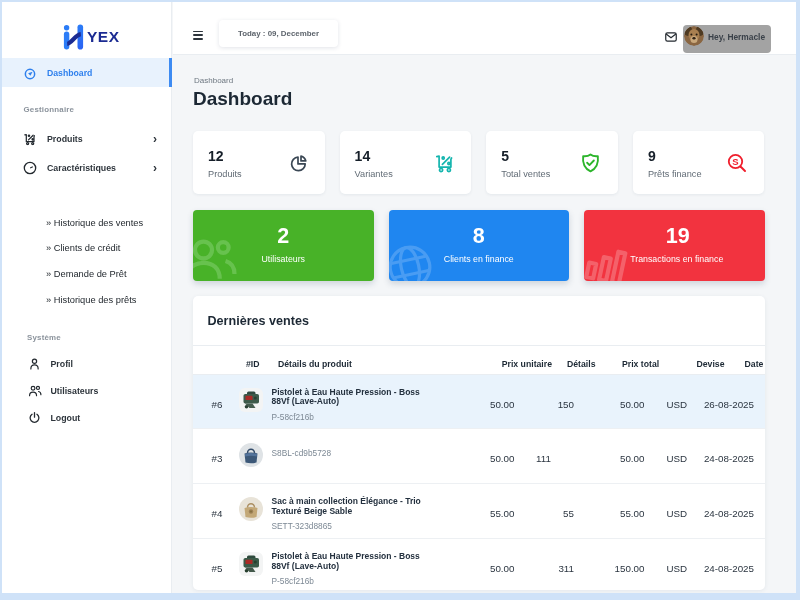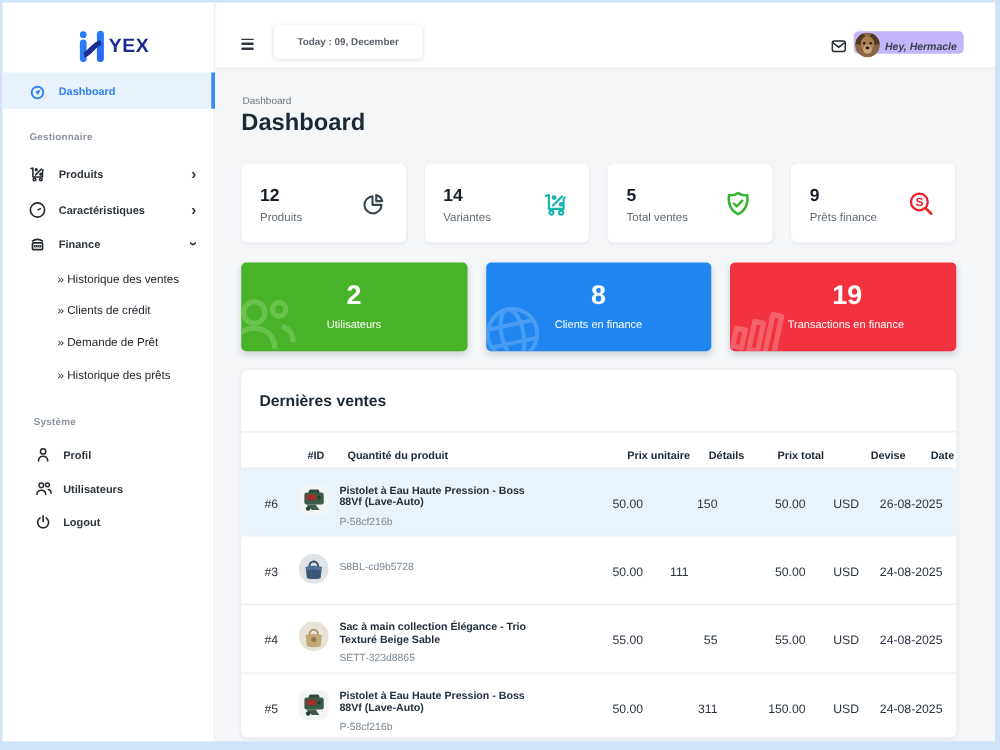--- a/index.html
+++ b/index.html
@@ -21,21 +21,21 @@
 .subitem { position:absolute; left:44px; font-size:9.3px; font-weight:400; color:#23292f; }
 .navitem.sys svg { left:26px; }
 .navitem.sys .lbl { left:48.5px; }
 
 
 .header { position:absolute; left:171px; top:0; right:0; height:53px; background:#fff; border-bottom:1px solid #e9edf1; }
 .burger { position:absolute; left:20px; top:28.5px; width:10px; height:10px; }
 .burger div { height:1.8px; background:#2e353c; margin-bottom:2.1px; border-radius:1px;}
 .todaybtn { position:absolute; left:46px; top:18px; width:119px; height:27px; background:#fff; border-radius:4px; box-shadow:0 1px 4px rgba(40,60,90,.14); font-size:7.9px; font-weight:700; color:#5d646c; text-align:center; line-height:27px; }
 .mailico { position:absolute; right:119px; top:29px; }
-.userpill { position:absolute; right:25px; top:23px; width:88px; height:18px; background:#c4b5fd; border-radius:4px;font-style:italic; }
+.userpill { position:absolute; right:25px; top:23px; width:88px; height:28px; background:#a3a3a3; border-radius:4px; }
 .userpill .av { position:absolute; left:1px; top:1px; border-radius:50%; }
 .userpill .nm { position:absolute; left:25px; top:7px; font-size:8.4px; font-weight:700; color:#3a4149; white-space:nowrap; }
 
 
 .crumb { position:absolute; left:192px; top:74px; font-size:8px; color:#6d7780; }
 .pagetitle { position:absolute; left:191px; top:86px; font-size:19px; font-weight:700; color:#1c2834; }
 
 .scard { position:absolute; top:129px; width:131.6px; height:63px; background:#fff; border-radius:5px; box-shadow:0 1px 3px rgba(40,60,90,.08); }
 .scard .num { position:absolute; left:15px; top:17px; font-size:14px; font-weight:700; color:#161f29; line-height:16px; }
 .scard .lab { position:absolute; left:15px; top:38px; font-size:9.2px; color:#626c76; }
@@ -98,32 +98,20 @@
         <div class="chev">›</div>
     </div>
     <div class="navitem" style="top:153.5px">
       <svg width="14" height="14" viewBox="0 0 16 16" fill="none" stroke="#23292f" stroke-width="1.5">
           <circle cx="8" cy="8" r="6.5"></circle>
           <path d="M8.2 8 l3 -1.4" stroke-width="1.3"></path>
         </svg>
       <div class="lbl">Caractéristiques</div>
         <div class="chev">›</div>
     </div>
-    <div class="navitem" style="top:181px">
-      <svg width="14" height="14" viewBox="0 0 16 16" fill="none" stroke="#23292f">
-          <path d="M3 5.8 Q8 2.2 13 5.8" stroke-width="1.6"></path>
-          <rect x="3.4" y="7.2" width="9.2" height="6.2" rx="0.8" stroke-width="1.5"></rect>
-          <rect x="4.6" y="9.3" width="6.8" height="2" fill="#23292f" stroke="none"></rect>
-          <circle cx="6.2" cy="10.3" r="0.45" fill="#fff" stroke="none"></circle>
-          <circle cx="8" cy="10.3" r="0.45" fill="#fff" stroke="none"></circle>
-          <circle cx="9.8" cy="10.3" r="0.45" fill="#fff" stroke="none"></circle>
-        </svg>
-      <div class="lbl">Finance</div>
-        <div class="chev" style="transform:translateY(-50%) rotate(90deg)">›</div>
-    </div>
     <div class="subitem" style="top:216px">» Historique des ventes</div>
     <div class="subitem" style="top:241px">» Clients de crédit</div>
     <div class="subitem" style="top:267px">» Demande de Prêt</div>
     <div class="subitem" style="top:292.5px">» Historique des prêts</div>
     <div class="sectlbl" style="top:331px; left:25px">Système</div>
     <div class="navitem sys" style="top:350px">
       <svg width="13" height="13" viewBox="0 0 16 16" fill="none" stroke="#23292f" stroke-width="1.5">
           <circle cx="8" cy="4.5" r="2.6"></circle>
           <path d="M3.5 14 c0 -3.2 2 -4.8 4.5 -4.8 s4.5 1.6 4.5 4.8" stroke-linecap="round"></path>
         </svg>
@@ -245,21 +233,21 @@
         <path d="M4 20 V13 h3.4 V20 Z M10.3 20 V9 h3.4 V20 Z M16.6 20 V5 h3.4 V20 Z" stroke-linejoin="round"></path>
       </svg>
     <div class="num" style="left:7px">19</div>
       <div class="lab" style="left:5px">Transactions en finance</div>
   </div>
 
   <div class="tcard">
     <div class="ttitle">Dernières ventes</div>
     <div class="thead">
       <div class="th" style="left:13px">#ID</div>
-      <div class="th" style="left:45px">Quantité du produit</div>
+      <div class="th" style="left:45px">Détails du produit</div>
       <div class="th" style="left:239px; width:80px; text-align:right">Prix unitaire</div>
       <div class="th" style="left:334px">Détails</div>
       <div class="th" style="left:389px; width:60px; text-align:left">Prix total</div>
       <div class="th" style="left:463.5px">Devise</div>
       <div class="th" style="left:496px; width:50px; text-align:center">Date</div>
     </div>
 
     <div class="trow" style="top:78.7px; background:#e9f3fc;">
       <div class="td" style="left:18.5px">#6</div>
       <div class="thumb"><svg width="24" height="24" viewBox="0 0 24 24">

